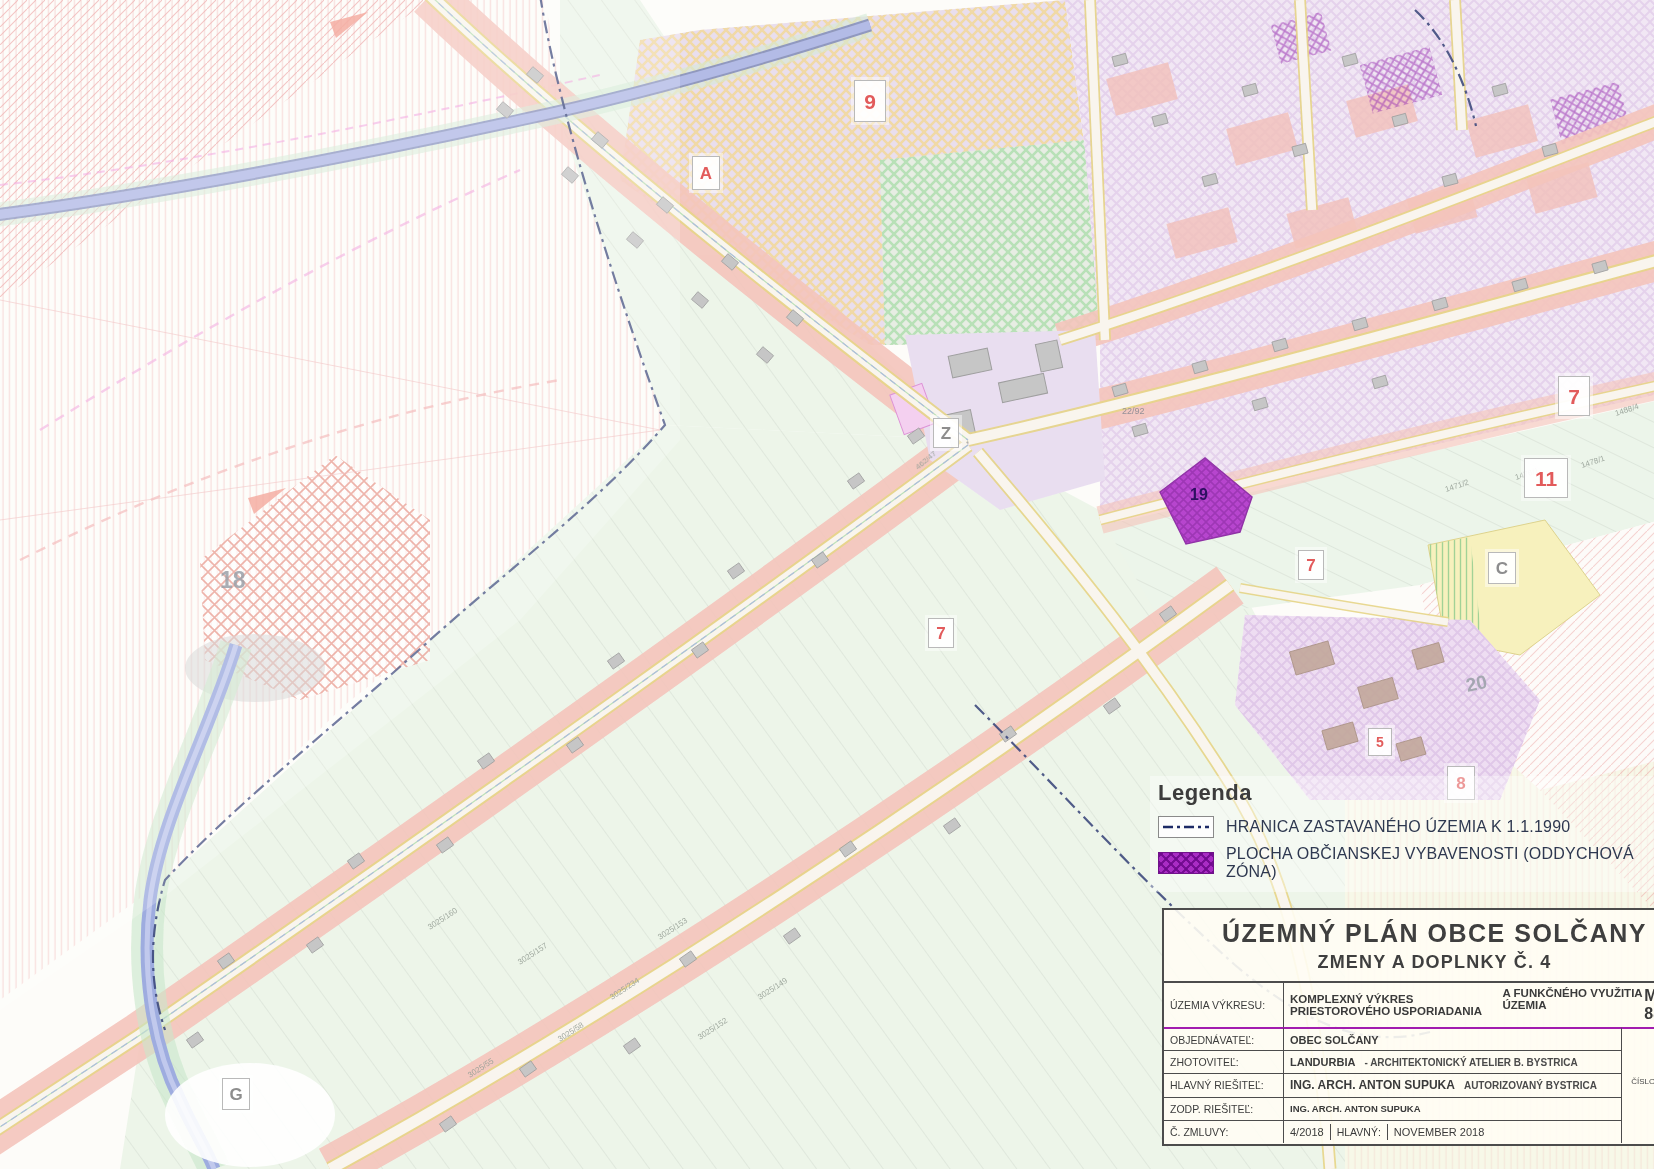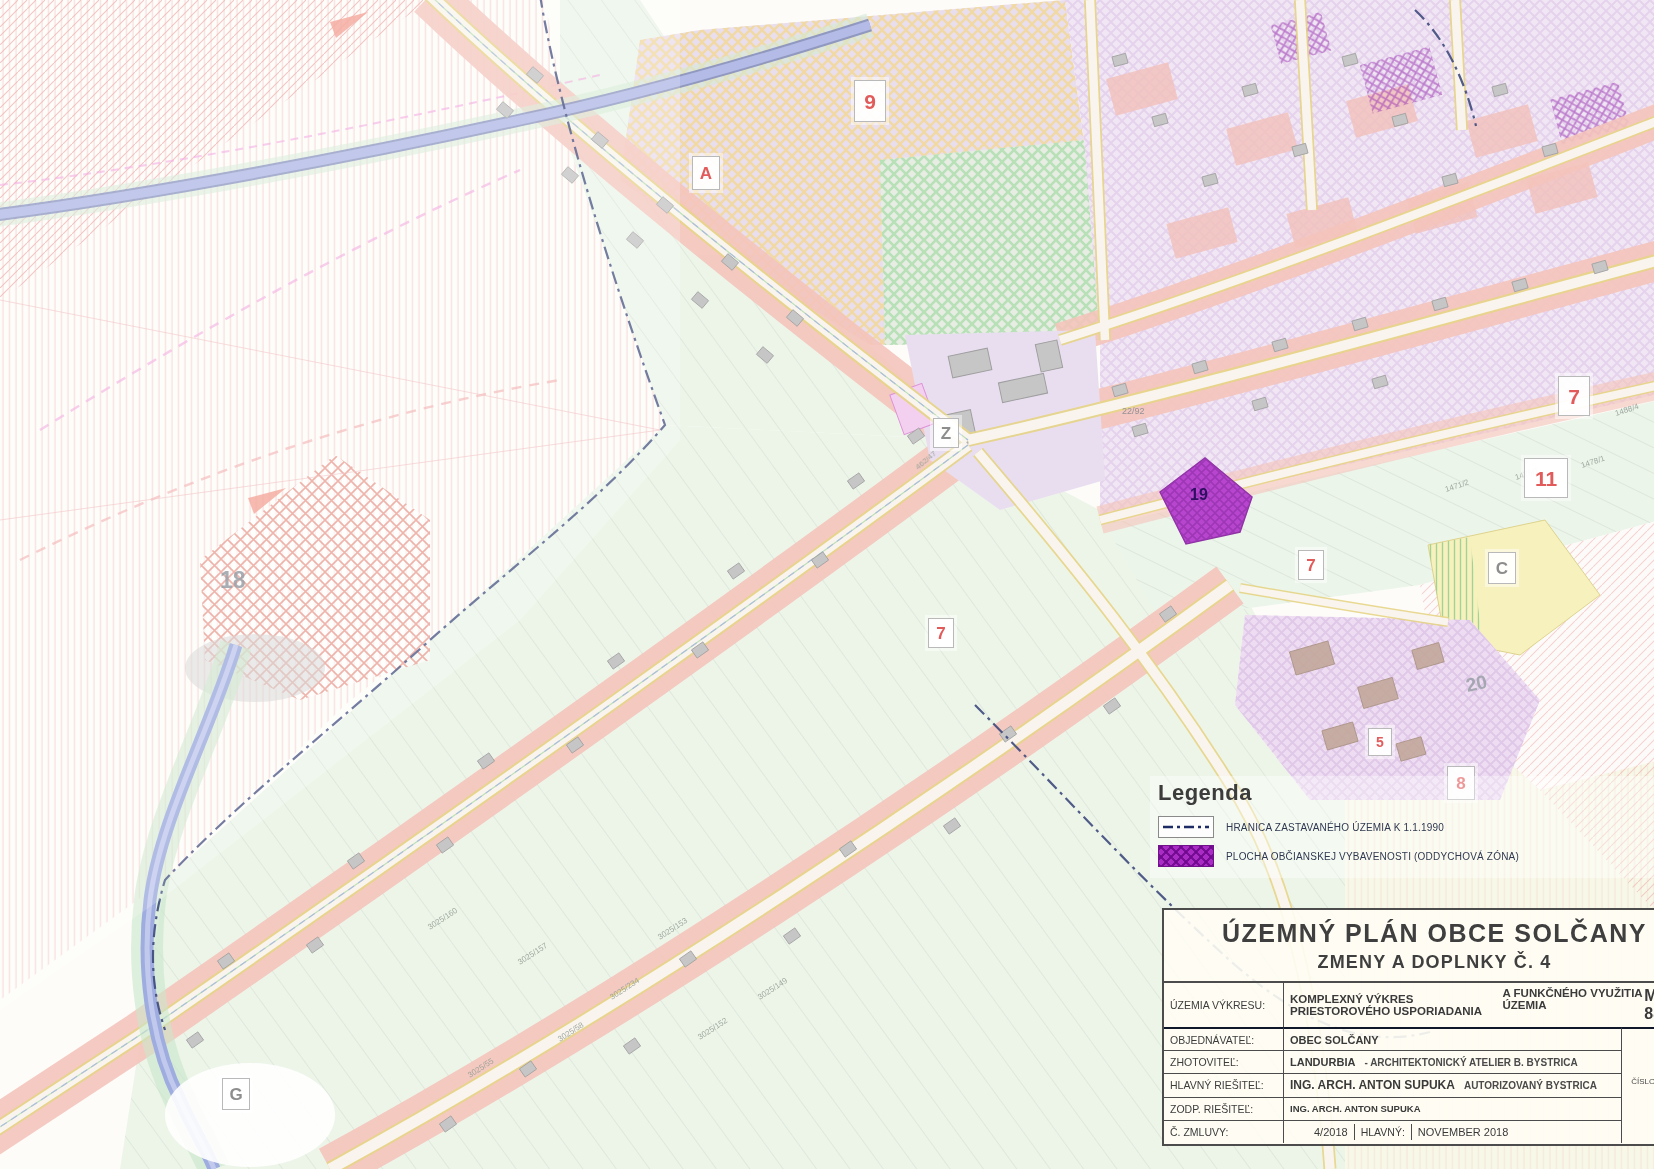--- a/index.html
+++ b/index.html
@@ -19,21 +19,21 @@
   .marker.gray{color:#8d8d8d;}
   .marker.big{font-size:21px;}
 
   
   .legend{
     position:absolute;left:1150px;top:776px;width:500px;
     padding:4px 8px;background:rgba(255,255,255,.38);
   }
   .legend-title{font-size:22px;font-weight:bold;color:#3c3c3c;margin:0 0 10px 0;letter-spacing:.5px;}
   .legend-row{display:flex;align-items:center;gap:12px;margin:7px 0;}
-  .legend-row .txt{font-size:10px;color:#2e3850;font-weight:500;letter-spacing:.2px;}
+  .legend-row .txt{font-size:16px;color:#2e3850;font-weight:500;letter-spacing:.2px;}
   .sw1{width:54px;height:20px;background:#fdfdfd;border:1px solid #8a8a8a;flex:0 0 auto;display:block;}
   .sw2{
     width:54px;height:20px;flex:0 0 auto;background:#a92cc4;border:1px solid #70128a;
     background-image:
       repeating-linear-gradient(45deg, rgba(110,8,140,.85) 0 2px, rgba(0,0,0,0) 2px 7px),
       repeating-linear-gradient(-45deg, rgba(110,8,140,.85) 0 2px, rgba(0,0,0,0) 2px 7px);
   }
 
   
   .tb{
@@ -45,36 +45,36 @@
   .tb-title .l1{font-size:25px;font-weight:bold;letter-spacing:1.5px;color:#3f3f3f;}
   .tb-title .l2{font-size:18px;font-weight:bold;letter-spacing:1.2px;color:#3f3f3f;}
   .tb-table{
     display:grid;grid-template-columns:120px 1fr 84px;
     grid-template-rows:44px repeat(5,23.2px);
     border-top:2px solid #4c4c4c;font-size:10.5px;
   }
   .tb-table > div{box-sizing:border-box;padding:2px 6px;display:flex;align-items:center;}
   .cell-label{border-right:1px solid #4c4c4c;color:#3c3c3c;font-size:10.5px;}
   .rt{border-top:1px solid #4c4c4c;}
-  .rt2{border-top:2px solid #0f172a;}
+  .rt2{border-top:2px solid #a21caf;}
   .nazov-content{flex-direction:row;align-items:flex-start;justify-content:flex-end;gap:16px;}
   .nazov-content .line{display:flex;width:100%;font-weight:bold;font-size:11.5px;}
   .nazov-content .scale{margin-left:auto;font-weight:bold;font-size:16px;}
   .val{font-size:11px;font-weight:bold;color:#3a3a3a;}
   .note{font-size:10px;font-weight:bold;margin-left:9px;color:#4a4a4a;}
   .smallval{font-size:9.5px;font-weight:bold;}
   .rightcol{
     grid-column:3;grid-row:2/7;border-left:1px solid #4c4c4c;
     flex-direction:column;justify-content:flex-end;align-items:flex-start;
   }
   .rightcol .cl{font-size:8px;color:#4a4a4a;}
   .rightcol .cv{font-size:32px;font-weight:bold;align-self:center;margin-top:18px;color:#333;}
   .zml-vals{display:grid;grid-template-columns:96px 88px 1fr;padding:0 !important;}
   .zml-vals > div{box-sizing:border-box;padding:2px 6px;display:flex;align-items:center;border-left:1px solid #4c4c4c;}
-  .zml-vals > div:first-child{border-left:none;margin-left:24px;}
+  .zml-vals > div:first-child{border-left:none;}
 </style>
 </head>
 <body>
 
 <div class="stage">
 
   <svg class="map" width="1654" height="1169" viewBox="0 0 1654 1169">
     <defs>
       <pattern id="redV" width="6.5" height="6.5" patternUnits="userSpaceOnUse">
         <line x1="3" y1="0" x2="3" y2="6.5" stroke="#eda8a8" stroke-width="1.2"></line>

